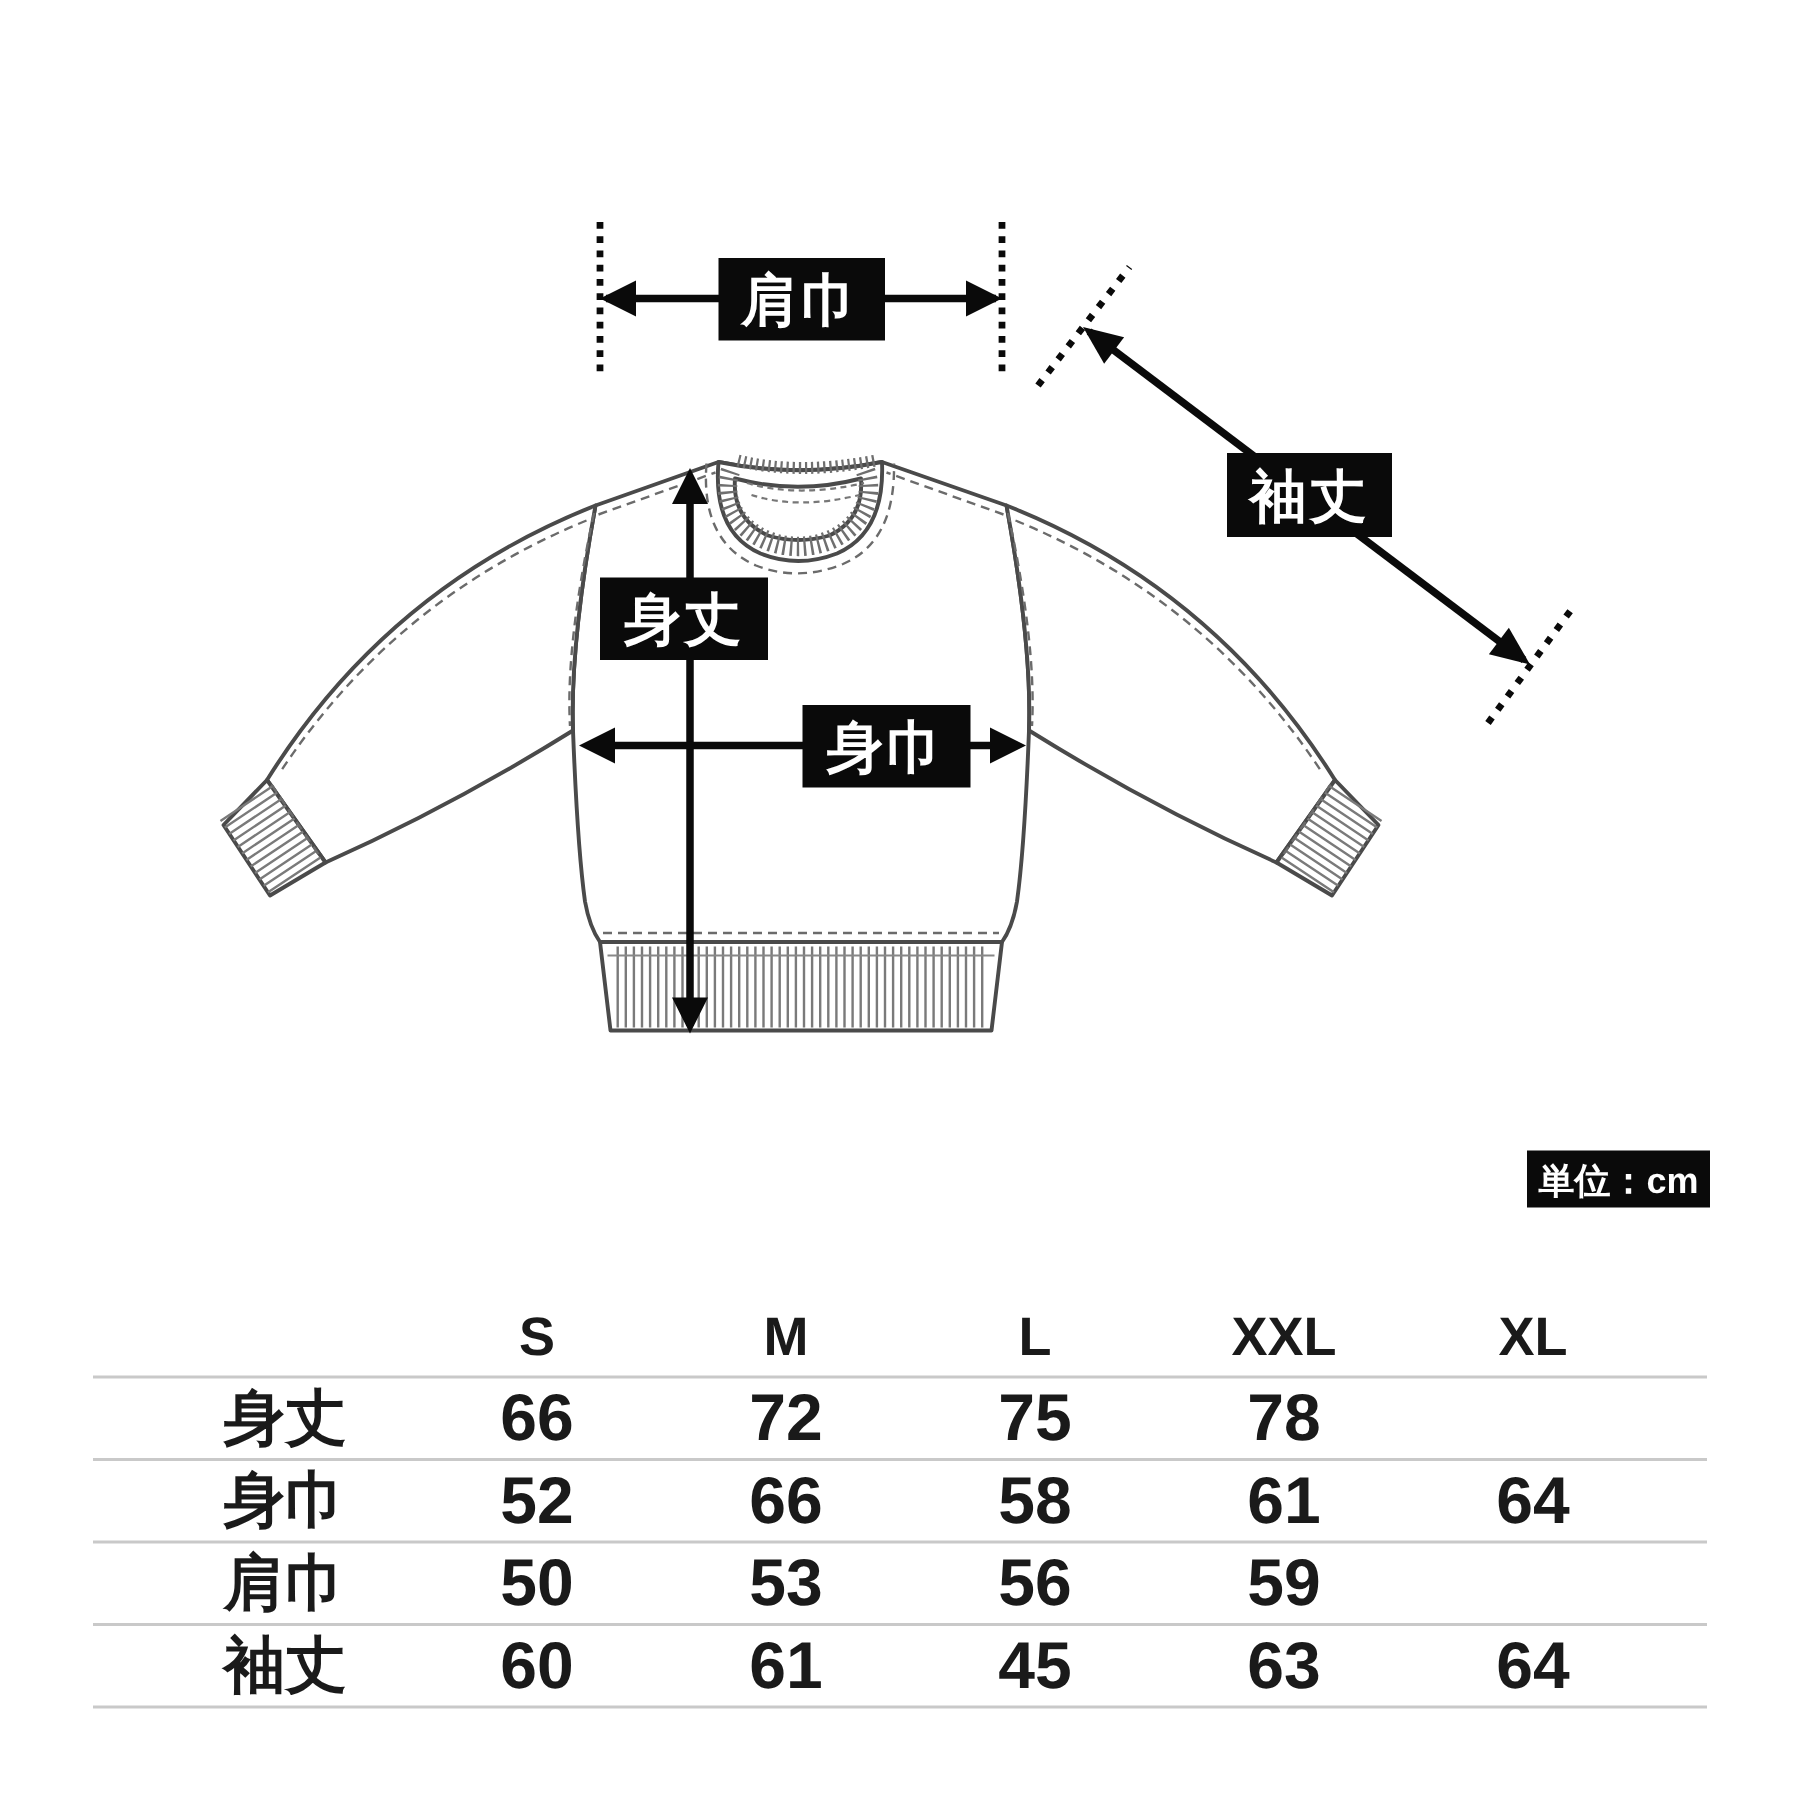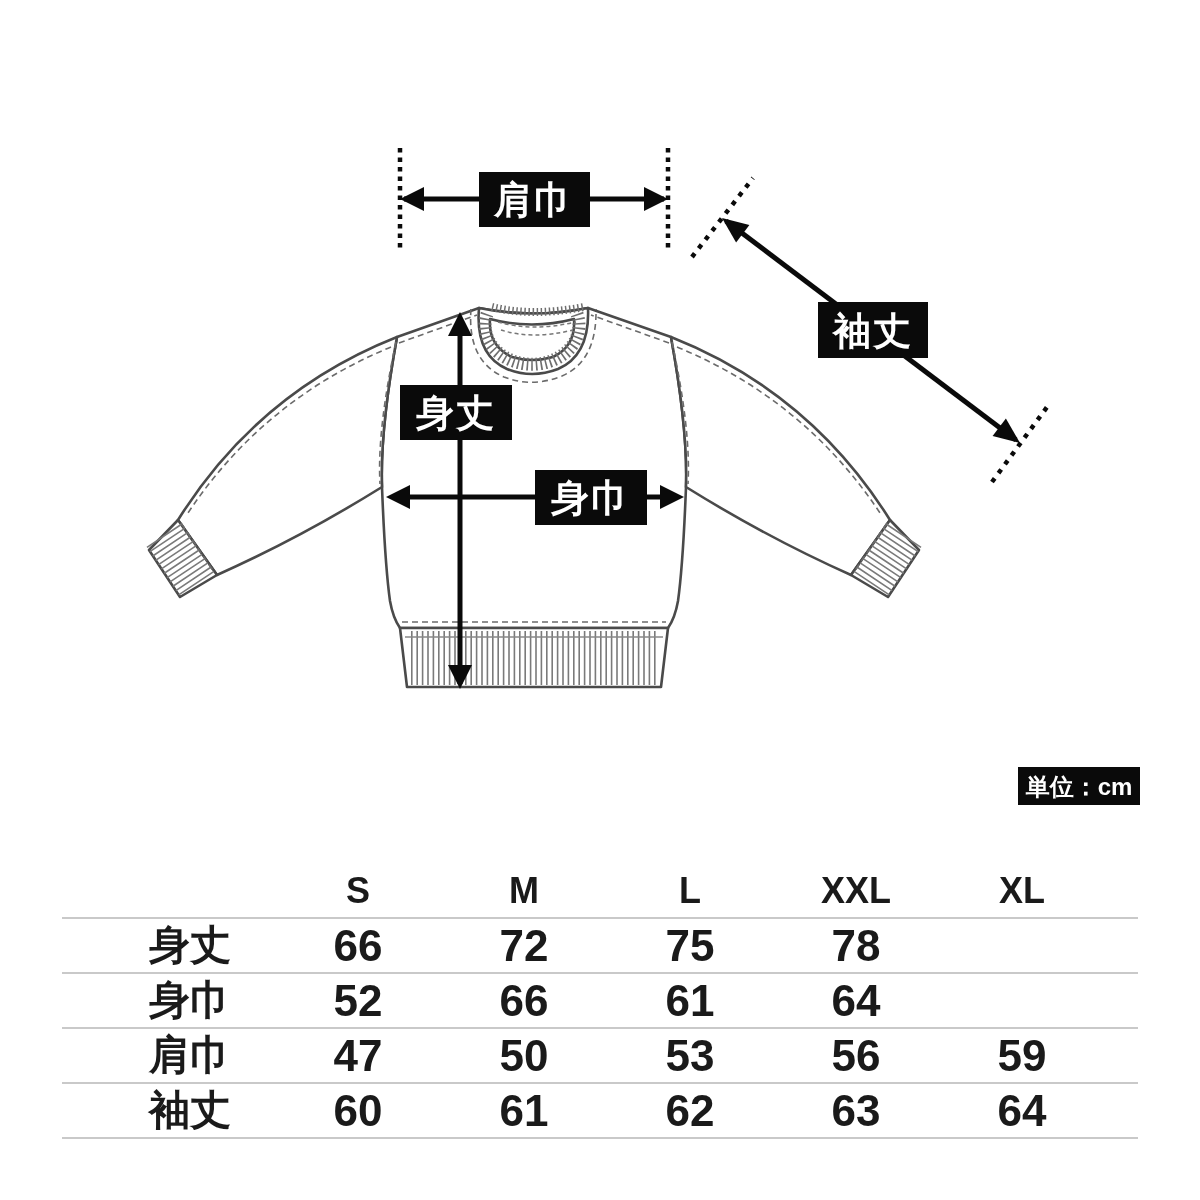--- a/index.html
+++ b/index.html
@@ -122,35 +122,35 @@
     <div class="t-cell t-val">66</div>
     <div class="t-cell t-val">72</div>
     <div class="t-cell t-val">75</div>
     <div class="t-cell t-val">78</div>
   </div>
 
   <div class="t-row">
     <div class="t-cell t-label">身巾</div>
     <div class="t-cell t-val">52</div>
     <div class="t-cell t-val">66</div>
+    <div class="t-cell t-val">58</div>
     <div class="t-cell t-val">61</div>
     <div class="t-cell t-val">64</div>
   </div>
 
   <div class="t-row">
     <div class="t-cell t-label">肩巾</div>
-    <div class="t-cell t-val">47</div>
     <div class="t-cell t-val">50</div>
     <div class="t-cell t-val">53</div>
     <div class="t-cell t-val">56</div>
     <div class="t-cell t-val">59</div>
   </div>
 
   <div class="t-row">
     <div class="t-cell t-label">袖丈</div>
     <div class="t-cell t-val">60</div>
     <div class="t-cell t-val">61</div>
-    <div class="t-cell t-val">62</div>
+    <div class="t-cell t-val">45</div>
     <div class="t-cell t-val">63</div>
     <div class="t-cell t-val">64</div>
   </div>
 
 </div>
 
 </body></html>

